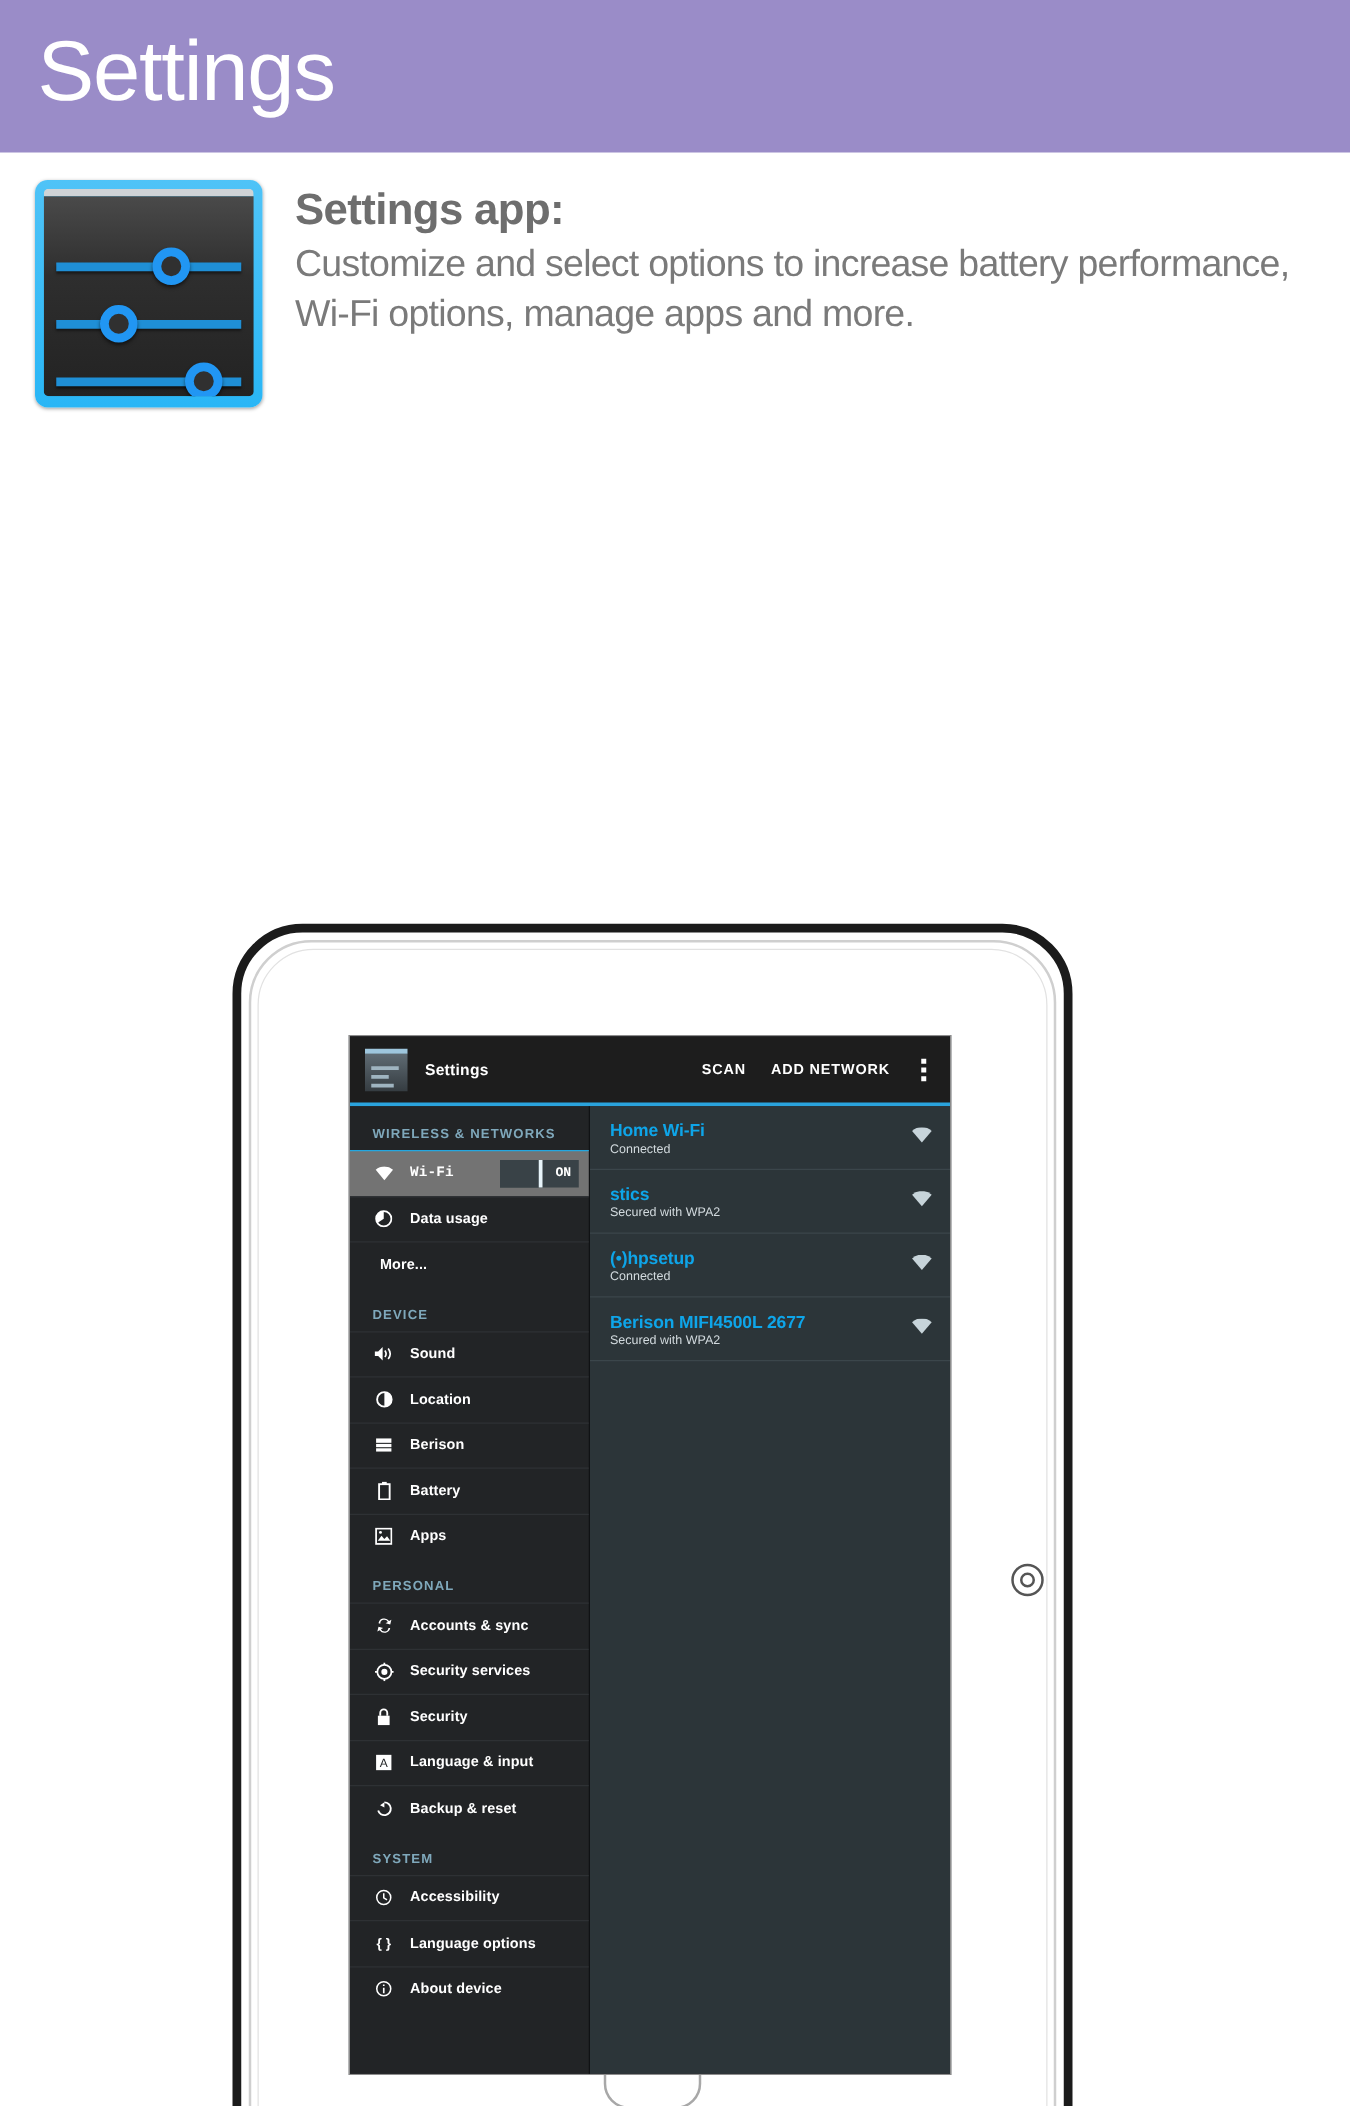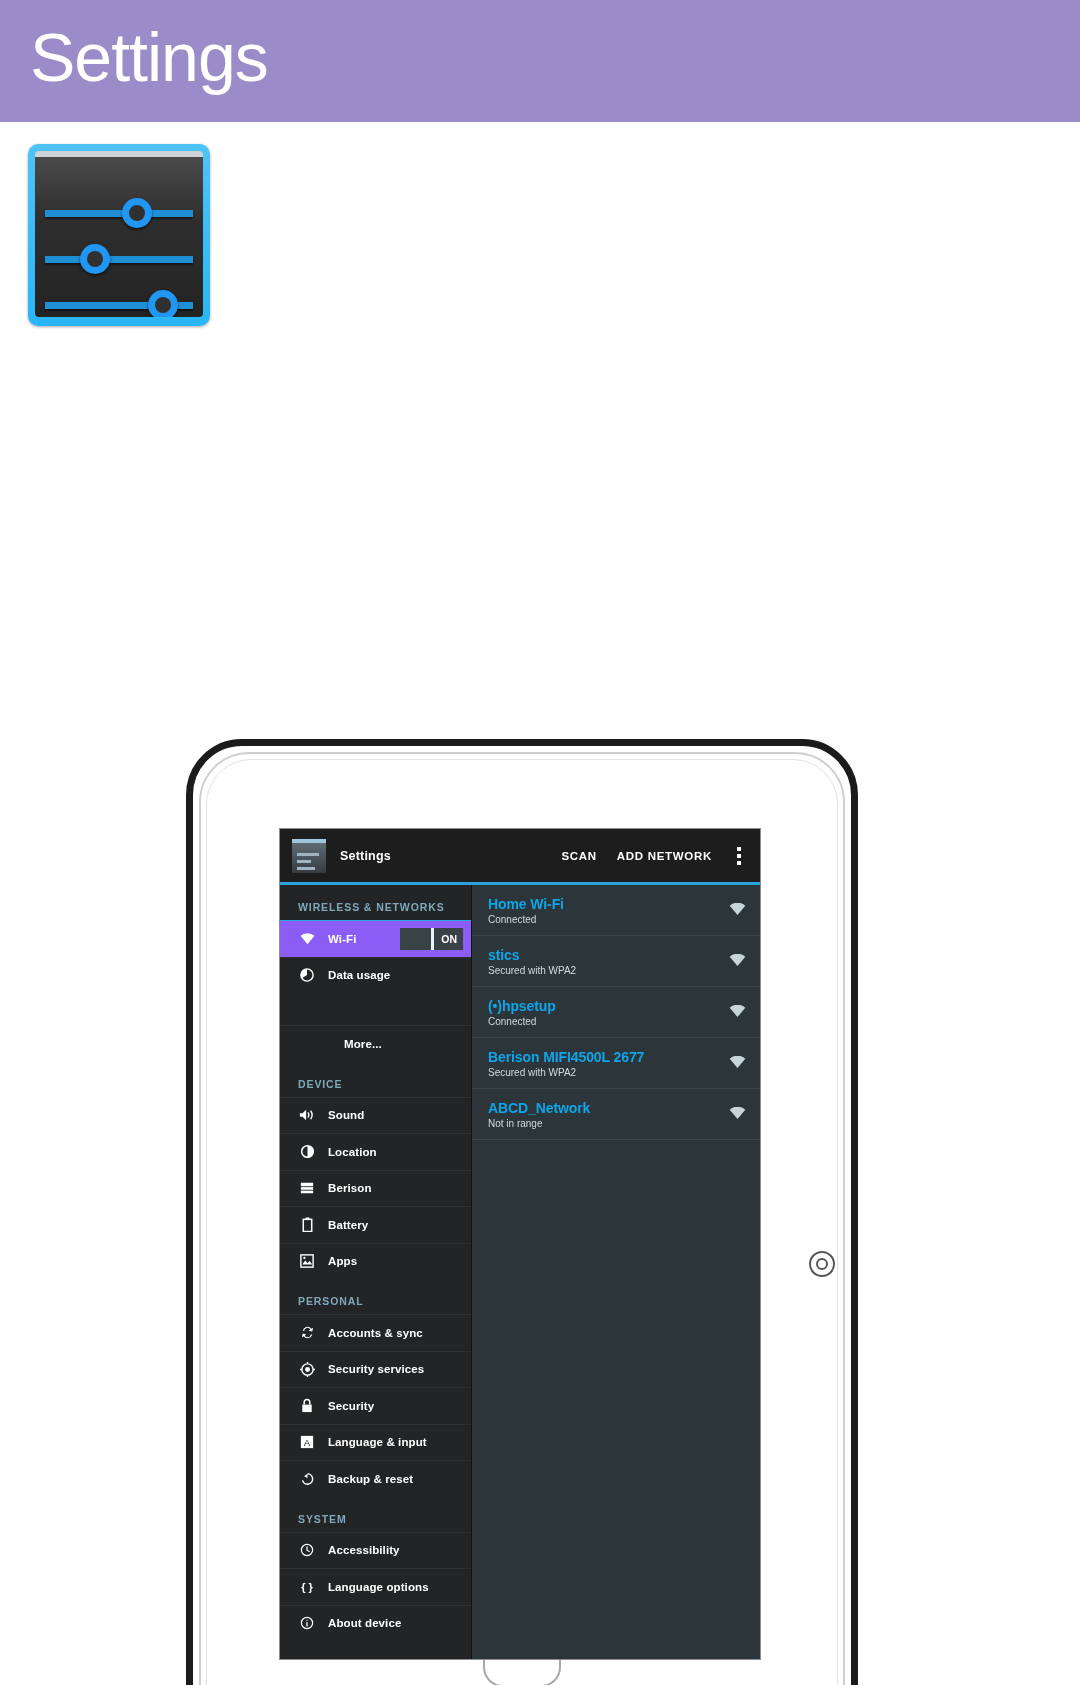--- a/index.html
+++ b/index.html
@@ -160,22 +160,22 @@
     letter-spacing: .9px;
     padding: 16px 0 7px 18px;
   }
   .side-item {
     display: flex; align-items: center;
     height: 36.5px;
     padding-left: 16px;
     border-top: 1px solid #2e3134;
     color: #ffffff;
   }
-  .side-item.noicon { padding-left: 64px; margin-top: 32px; }
-  .side-item.active { background: #8b5cf6; border-top-color: #22a7e0; }
+  .side-item.noicon { padding-left: 24px; }
+  .side-item.active { background: #737373; border-top-color: #22a7e0; font-family: Liberation Mono, monospace; }
   .si-icon {
     width: 22px; flex: 0 0 22px;
     display: flex; align-items: center; justify-content: center;
     color: #ffffff;
   }
   .si-label {
     font-size: 11.5px; font-weight: bold; margin-left: 10px;
     letter-spacing: .1px; white-space: nowrap;
   }
   .toggle {
@@ -234,20 +234,24 @@
       <div class="slider-row" style="top:98px;">
         <div class="slider-track"></div>
           <div class="slider-knob" style="left:34%;"></div>
       </div>
       <div class="slider-row" style="top:144px;">
         <div class="slider-track"></div>
           <div class="slider-knob" style="left:80%;"></div>
       </div>
     </div>
   </div>
+  <div class="intro-text">
+    <div class="intro-head">Settings app:</div>
+    <div class="intro-body">Customize and select options to increase battery performance, Wi-Fi options, manage apps and more.</div>
+  </div>
 </div>
 
 <div class="tablet-wrap">
   <div class="tablet">
     <div class="tablet-in1"></div>
     <div class="tablet-in2"></div>
     <div class="side-button"></div>
     <div class="home-button"></div>
 
     <div class="screen">
@@ -459,31 +463,20 @@
             <div class="net-text">
               <div class="net-name">Berison MIFI4500L 2677</div>
               <div class="net-status">Secured with WPA2</div>
             </div>
             <div class="wifi-glyph">
               <svg width="17" height="13" viewBox="0 0 18 13">
                   <path d="M9 12.4 0.7 2.6A12 12 0 0 1 17.3 2.6Z" fill="#c7d4da"></path>
                 </svg>
             </div>
           </div>
-          <div class="net-row">
-            <div class="net-text">
-              <div class="net-name">ABCD_Network</div>
-              <div class="net-status">Not in range</div>
-            </div>
-            <div class="wifi-glyph">
-              <svg width="17" height="13" viewBox="0 0 18 13">
-                  <path d="M9 12.4 0.7 2.6A12 12 0 0 1 17.3 2.6Z" fill="#c7d4da"></path>
-                </svg>
-            </div>
-          </div>
         </div>
       </div>
 
     </div>
   </div>
 </div>
 
 <div class="caption">Settings screen</div>
 
 </body></html>

